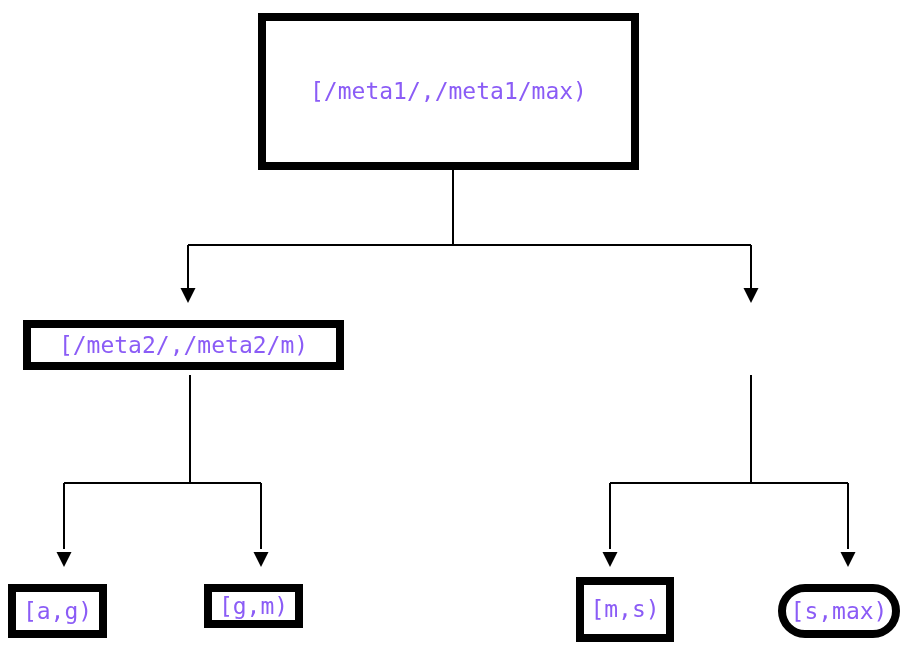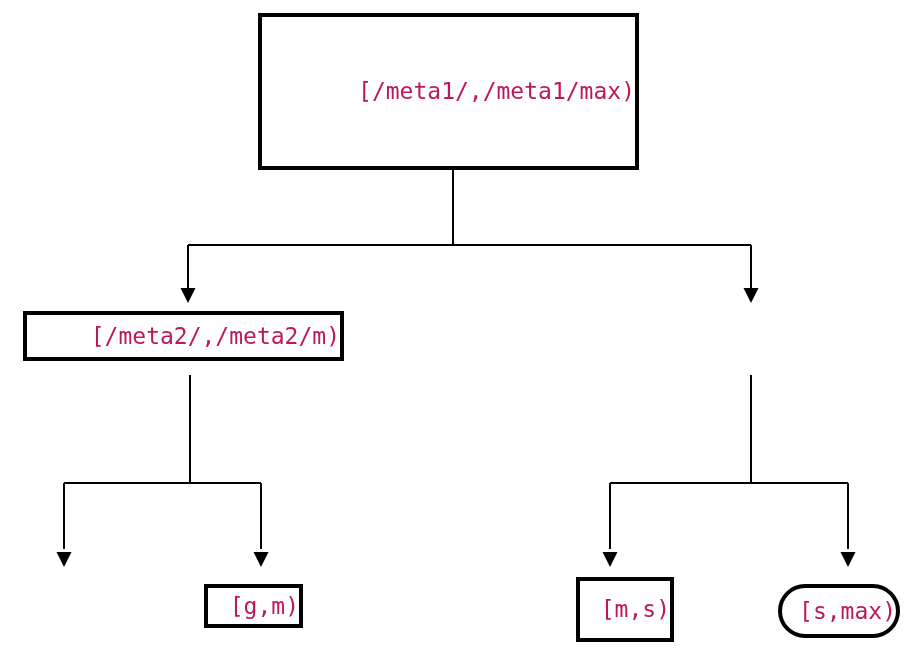--- a/index.html
+++ b/index.html
@@ -18,28 +18,28 @@
   .edges {
     position: absolute;
     left: 0;
     top: 0;
     width: 912px;
     height: 652px;
   }
   .node {
     position: absolute;
     box-sizing: border-box;
-    border: 4px solid #000000;
+    border: 8px solid #000000;
     background: #ffffff;
     display: flex;
     align-items: center;
-    justify-content: flex-end;
+    justify-content: center;
     font-size: 23px;
     line-height: 1;
-    color: #be185d;
+    color: #8b5cf6;
     white-space: nowrap;
   }
 </style>
 </head>
 <body>
 
 <div class="canvas">
 
   <svg class="edges" width="912" height="652" viewBox="0 0 912 652" aria-hidden="true">
     <g stroke="#000000" stroke-width="2" fill="none">
@@ -65,25 +65,28 @@
       <polygon points="253.5,552 268.5,552 261,567"></polygon>
       <polygon points="602.5,552 617.5,552 610,567"></polygon>
       <polygon points="840.5,552 855.5,552 848,567"></polygon>
     </g>
   </svg>
 
   <div class="node" style="left:258px; top:13px; width:381px; height:157px;">
     <span>[/meta1/,/meta1/max)</span>
   </div>
 
-  <div class="node" style="left:23px; top:311px; width:321px; height:50px;">
+  <div class="node" style="left:23px; top:320px; width:321px; height:50px;">
     <span>[/meta2/,/meta2/m)</span>
   </div>
 
 
+  <div class="node" style="left:8px; top:584px; width:99px; height:54px;">
+    <span>[a,g)</span>
+  </div>
 
   <div class="node" style="left:204px; top:584px; width:99px; height:44px;">
     <span>[g,m)</span>
   </div>
 
   <div class="node" style="left:553px; top:577px; width:98px; height:65px;margin-left:23px;">
     <span>[m,s)</span>
   </div>
 
   <div class="node" style="left:778px; top:584px; width:122px; height:54px;border-radius:27px;">

